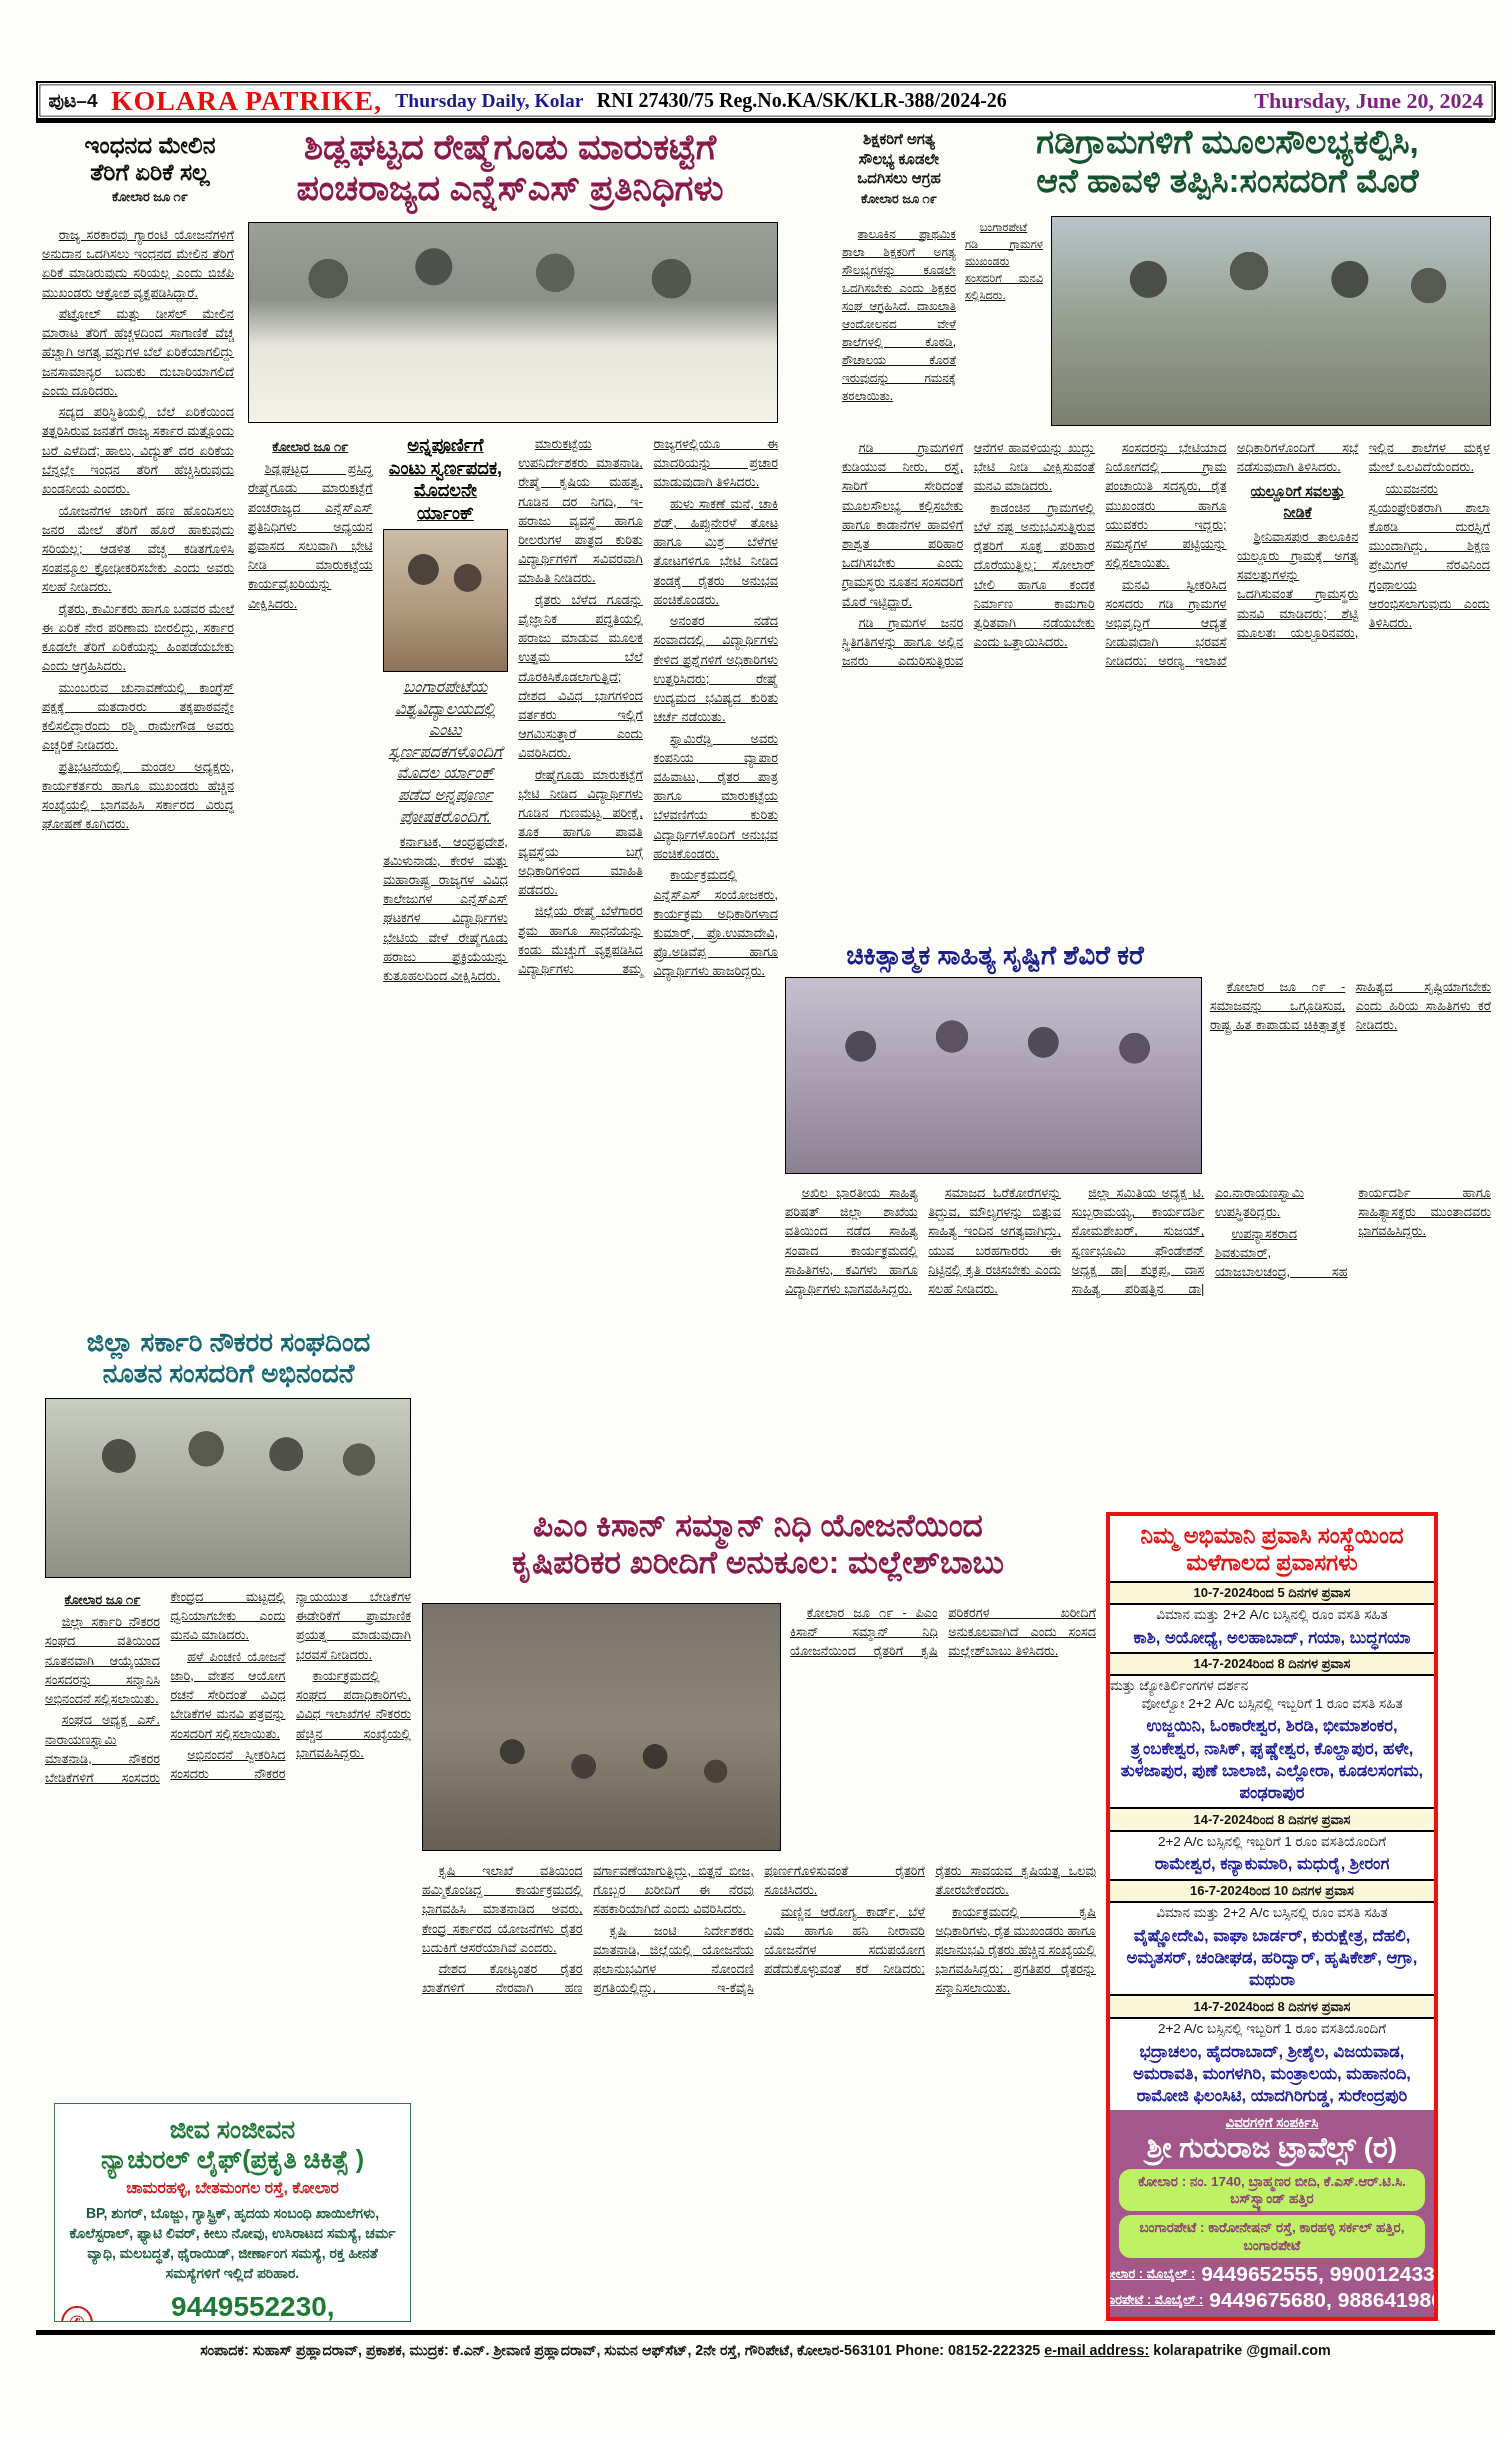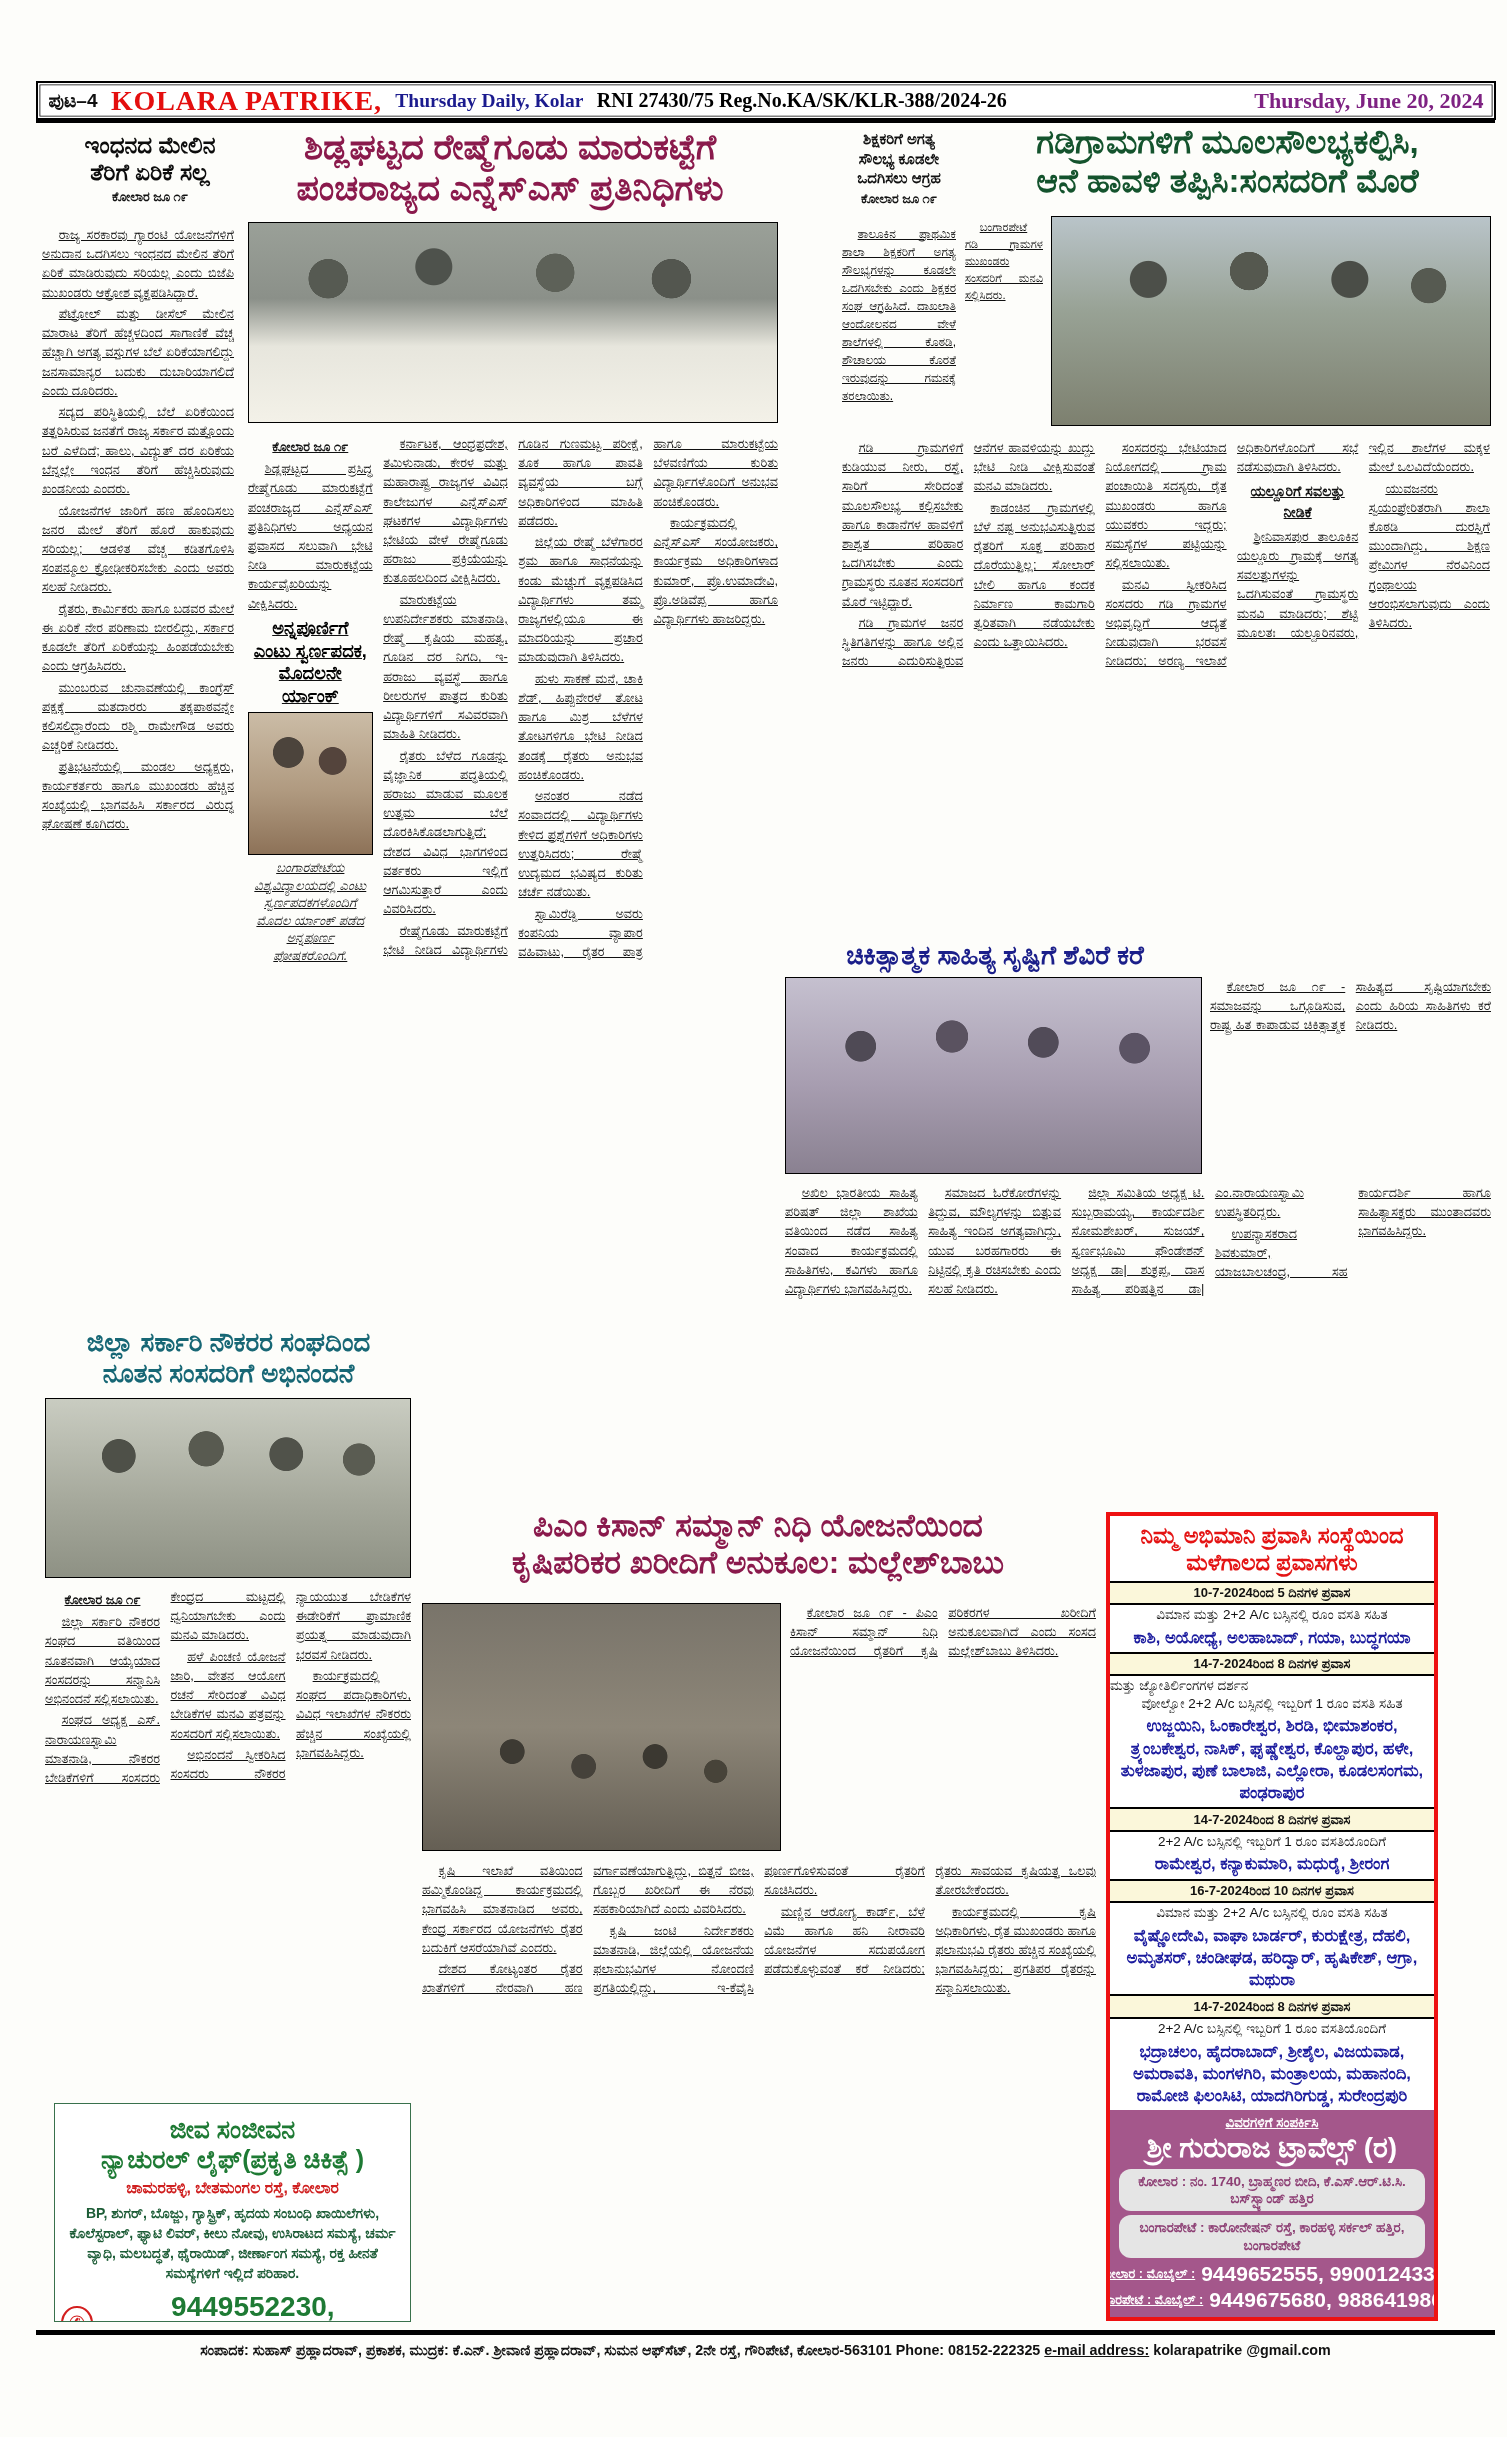--- a/index.html
+++ b/index.html
@@ -59,33 +59,33 @@
       radial-gradient(circle at 66% 31%, #50524a 0 16.5px, transparent 17.3px),
       radial-gradient(circle at 86% 34%, #5a5c52 0 15.8px, transparent 16.5px),
       linear-gradient(180deg,#c9ccc1 0%,#a7aa9d 55%,#8e9184 100%);}
   .ph-hall{background:
       radial-gradient(circle at 25% 60%, #3d3a33 0 12px, transparent 12.8px),
       radial-gradient(circle at 45% 66%, #45413a 0 12px, transparent 12.8px),
       radial-gradient(circle at 65% 62%, #3b3831 0 12px, transparent 12.8px),
       radial-gradient(circle at 82% 68%, #474339 0 11.3px, transparent 12px),
       linear-gradient(180deg,#79746a 0%,#8d8678 50%,#655f54 100%);}
   .caption-bold{font-weight:bold;text-align:center;font-size:18px;line-height:1.25;color:#000;}
-  .signature{font-style:italic;font-size:13px;text-align:center;line-height:1.35;color:#222;}
+  .signature{font-style:italic;font-size:16px;text-align:center;line-height:1.35;color:#222;}
   
   .travel{border:4.5px solid #ee1111;background:#fff;box-sizing:border-box;overflow:hidden;}
   .t-title{color:#e41414;font-weight:bold;font-size:22.5px;text-align:center;line-height:1.2;padding:6px 3px 4.5px;}
   .t-date{background:#fbf7da;border-top:2.3px solid #000;border-bottom:2.3px solid #000;
           font-weight:bold;font-size:13px;text-align:center;padding:2.3px 0;}
   .t-mode{font-size:13.5px;text-align:center;padding:2.3px 1.5px 0.8px;}
   .t-note{font-size:13.5px;padding:1.5px 0 0;}
   .t-places{color:#1b1b9e;font-weight:bold;font-size:16.5px;text-align:center;line-height:1.35;padding:1.5px 4.5px 3.8px;}
   .t-contact{background:#a4578b;margin:0;padding:4.5px 7.5px;color:#fff;text-align:center;}
   .t-clabel{font-weight:bold;font-size:13.5px;text-decoration:underline;}
   .t-cname{font-weight:bold;font-size:28px;line-height:1.15;margin:1.5px 0 4.5px;}
-  .t-cbox{background:#e5e5e5;color:#8d3f74;font-weight:bold;font-size:13.5px;border-radius:12px;
+  .t-cbox{background:#bef264;color:#8d3f74;font-weight:bold;font-size:13.5px;border-radius:12px;
           padding:3.8px 7.5px;margin:3.8px 1.5px;line-height:1.3;}
   .t-phone{display:flex;align-items:center;justify-content:center;gap:6px;margin-top:2.3px;}
   .t-plabel{font-weight:bold;font-size:12.8px;text-decoration:underline;white-space:nowrap;}
   .t-pnum{font-weight:bold;font-size:21px;white-space:nowrap;}
   
   .natural{border:1.5px solid #39714c;background:#fff;box-sizing:border-box;text-align:center;padding:10px 6px;overflow:hidden;}
   .n-title{color:#1e7a34;font-weight:bold;font-size:25px;line-height:1.2;}
   .n-addr{color:#cf1f1f;font-weight:bold;font-size:15.8px;margin:4.5px 0 6px;}
   .n-body{color:#1c5c36;font-weight:bold;font-size:14px;line-height:1.45;}
   .n-phones{display:flex;align-items:center;justify-content:center;gap:9px;margin-top:7.5px;}

